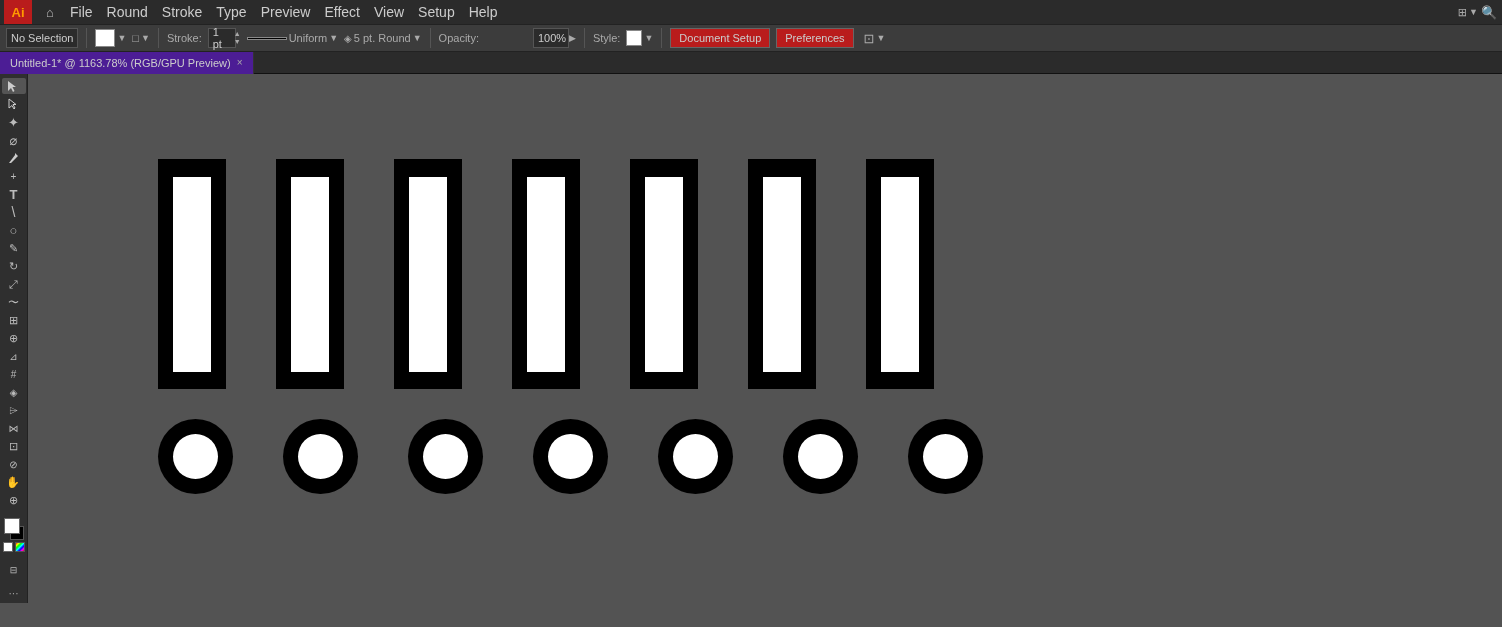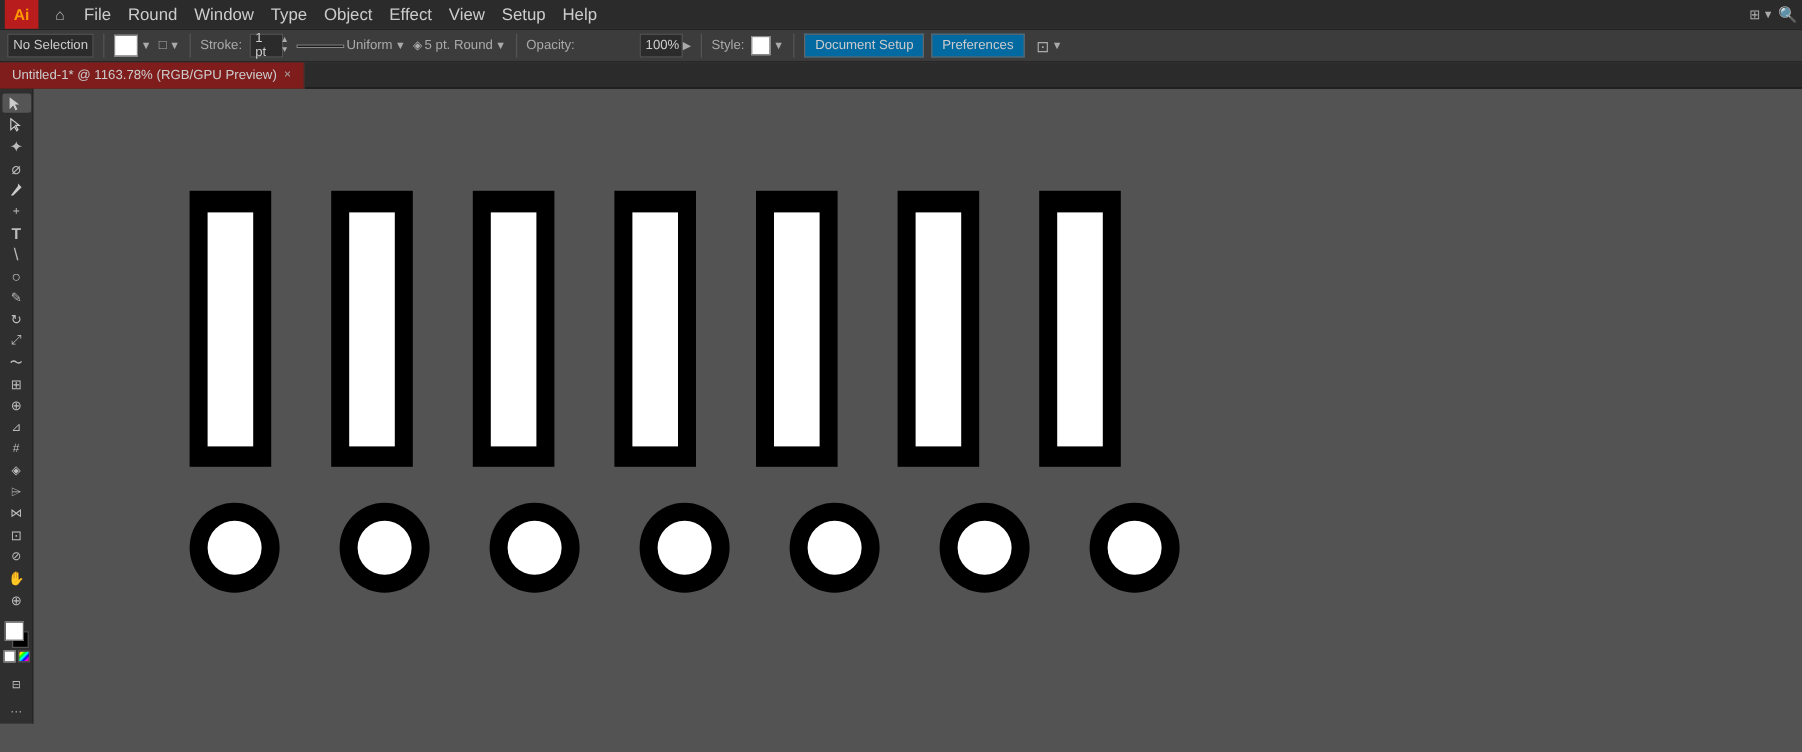--- a/index.html
+++ b/index.html
@@ -40,21 +40,21 @@
     .options-label { color: #aaa; font-size: 11px; }
     .options-value {
       color: #ccc; font-size: 11px;
       background: #2b2b2b;
       border: 1px solid #555;
       padding: 1px 4px;
       height: 20px;
       display: flex; align-items: center;
     }
     .options-btn {
-      background: #0369a1;
+      background: #b91c1c;
       border: 1px solid #666;
       color: #ccc;
       font-size: 11px;
       height: 20px;
       padding: 0 8px;
       cursor: pointer;
     }
     .color-box {
       width: 20px; height: 18px;
       background: #000;
@@ -73,21 +73,21 @@
     
     #tab-bar {
       background: #2b2b2b;
       height: 22px;
       display: flex;
       align-items: center;
       border-bottom: 1px solid #111;
     }
     .tab {
       display: flex; align-items: center;
-      background: #7f1d1d;
+      background: #4c1d95;
       padding: 0 10px;
       height: 22px;
       font-size: 11px;
       color: #ccc;
       border-right: 1px solid #333;
       gap: 6px;
     }
     .tab-close {
       font-size: 10px;
       cursor: pointer;
@@ -192,23 +192,23 @@
     }
   </style>
 </head>
 <body>
 
 <div id="menu-bar">
   <div id="ai-logo">Ai</div>
   <div class="tool-btn" title="Home">⌂</div>
   <div class="menu-item">File</div>
   <div class="menu-item">Round</div>
-  <div class="menu-item">Window</div>
+  <div class="menu-item">Stroke</div>
   <div class="menu-item">Type</div>
-  <div class="menu-item">Object</div>
+  <div class="menu-item">Preview</div>
   <div class="menu-item">Effect</div>
   <div class="menu-item">View</div>
   <div class="menu-item">Setup</div>
   <div class="menu-item">Help</div>
   <div style="margin-left:auto; display:flex; align-items:center; gap:4px;">
     <div style="display:flex;align-items:center;gap:2px;color:#aaa;font-size:11px;cursor:pointer;">⊞ <span style="font-size:9px;">▼</span></div>
     <div style="color:#aaa;font-size:13px;cursor:pointer;">🔍</div>
   </div>
 </div>
 

